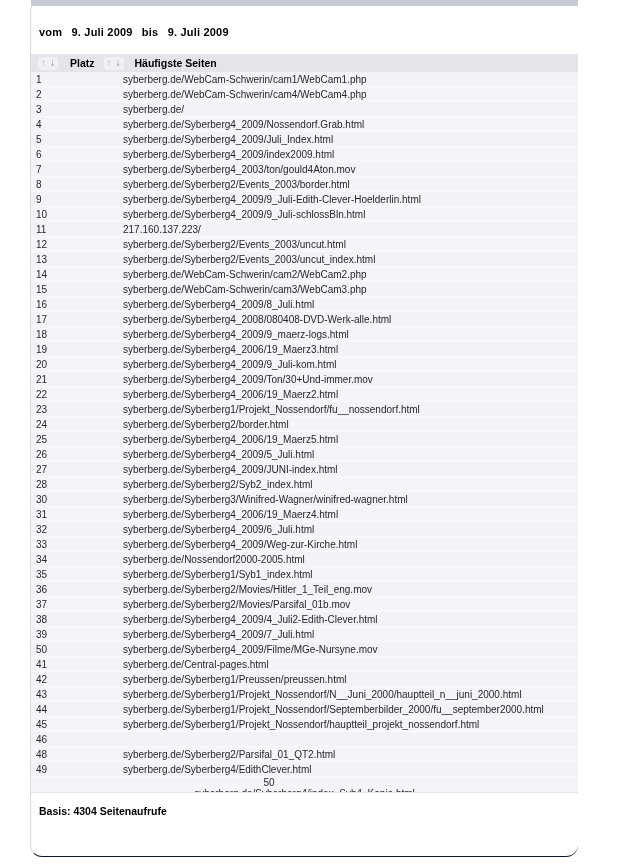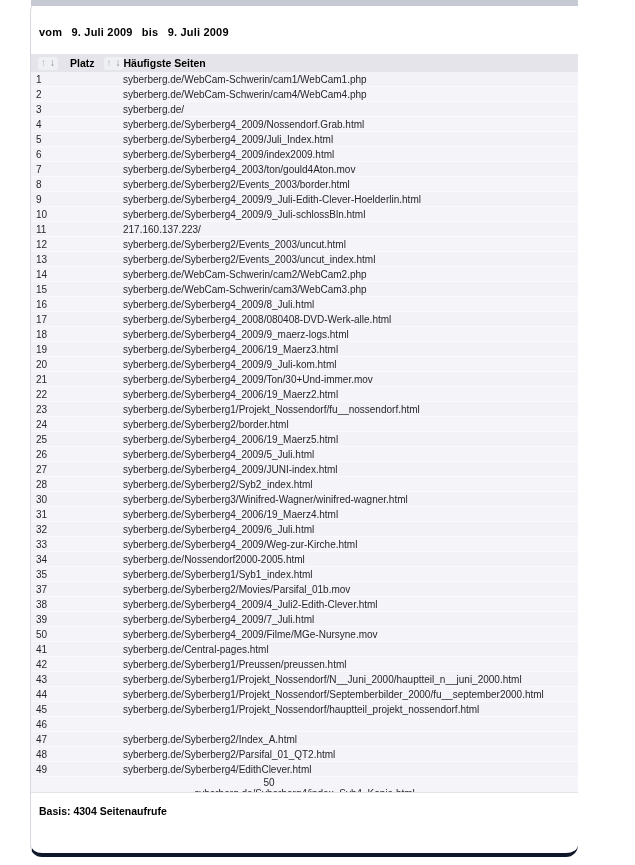--- a/index.html
+++ b/index.html
@@ -9,21 +9,21 @@
     width:635px; height:865px;
     position:relative;
     color:#1c1c22;
   }
   .page { width:635px; height:865px; position:relative; background:#ffffff; }
   .content {
     position:absolute; left:30px; top:0;
     width:548px; height:857px;
     background:#ffffff;
     border-left:1px solid #d8d8e0;
-    border-bottom:4px solid #0f172a;
+    border-bottom:1px solid #0f172a;
     border-radius:12px;
   }
   .topbar { height:6px; background:#c6cad2; }
   .date-line {
     margin:20px 0 0 8px;
     font-size:11px; font-weight:bold; color:#000;
     letter-spacing:0.2px;
   }
   .date-line span { margin-right:6px; }
   .table-header {
@@ -40,21 +40,21 @@
   }
   .sort-pill .arrow {
     font-size:10px; line-height:10px; font-weight:bold;
     cursor:pointer;
   }
   .arrow-up { color:#aeb3bb; }
   .arrow-down { color:#80868e; }
   .pill-1 { margin-left:7px; }
   .label-platz { margin-left:12px; }
   .pill-2 { margin-left:9px; }
-  .label-pages { }
+  .label-pages { margin-left:11px; }
   .rows { border-bottom:1px solid #e3e3ea; }
   .row {
     height:15px;
     display:flex; align-items:center;
     background:#f2f2f7;
     border-bottom:1px solid #fafafc;
     font-size:10px; color:#26262c;
     overflow:hidden; white-space:nowrap;
   }
   .row:nth-child(even) { background:#f4f4f9; }
@@ -225,20 +225,24 @@
         </div>
         <div class="row">
           <span class="rank-cell">34</span>
           <span class="page-cell">syberberg.de/Nossendorf2000-2005.html</span>
         </div>
         <div class="row">
           <span class="rank-cell">35</span>
           <span class="page-cell">syberberg.de/Syberberg1/Syb1_index.html</span>
         </div>
         <div class="row">
+          <span class="rank-cell">36</span>
+          <span class="page-cell">syberberg.de/Syberberg2/Movies/Hitler_1_Teil_eng.mov</span>
+        </div>
+        <div class="row">
           <span class="rank-cell">37</span>
           <span class="page-cell">syberberg.de/Syberberg2/Movies/Parsifal_01b.mov</span>
         </div>
         <div class="row">
           <span class="rank-cell">38</span>
           <span class="page-cell">syberberg.de/Syberberg4_2009/4_Juli2-Edith-Clever.html</span>
         </div>
         <div class="row">
           <span class="rank-cell">39</span>
           <span class="page-cell">syberberg.de/Syberberg4_2009/7_Juli.html</span>
@@ -264,24 +268,20 @@
           <span class="page-cell">syberberg.de/Syberberg1/Projekt_Nossendorf/Septemberbilder_2000/fu__september2000.html</span>
         </div>
         <div class="row">
           <span class="rank-cell">45</span>
           <span class="page-cell">syberberg.de/Syberberg1/Projekt_Nossendorf/hauptteil_projekt_nossendorf.html</span>
         </div>
         <div class="row">
           <span class="rank-cell">46</span>
         </div>
         <div class="row">
-          <span class="rank-cell">47</span>
-          <span class="page-cell">syberberg.de/Syberberg2/Index_A.html</span>
-        </div>
-        <div class="row">
           <span class="rank-cell">48</span>
           <span class="page-cell">syberberg.de/Syberberg2/Parsifal_01_QT2.html</span>
         </div>
         <div class="row">
           <span class="rank-cell">49</span>
           <span class="page-cell">syberberg.de/Syberberg4/EdithClever.html</span>
         </div>
         <div class="row">
           <span class="rank-cell">50</span>
           <span class="page-cell">syberberg.de/Syberberg4/index_Syb4_Kopie.html</span>

